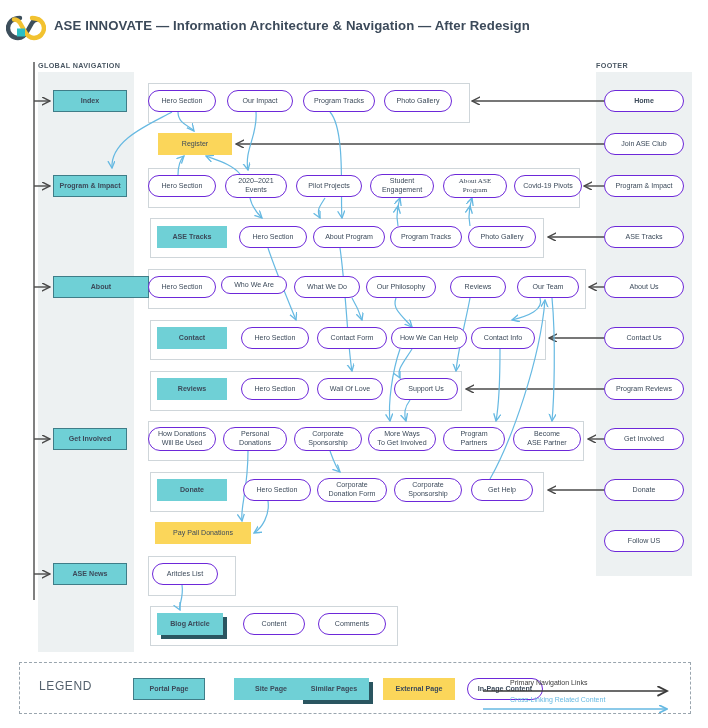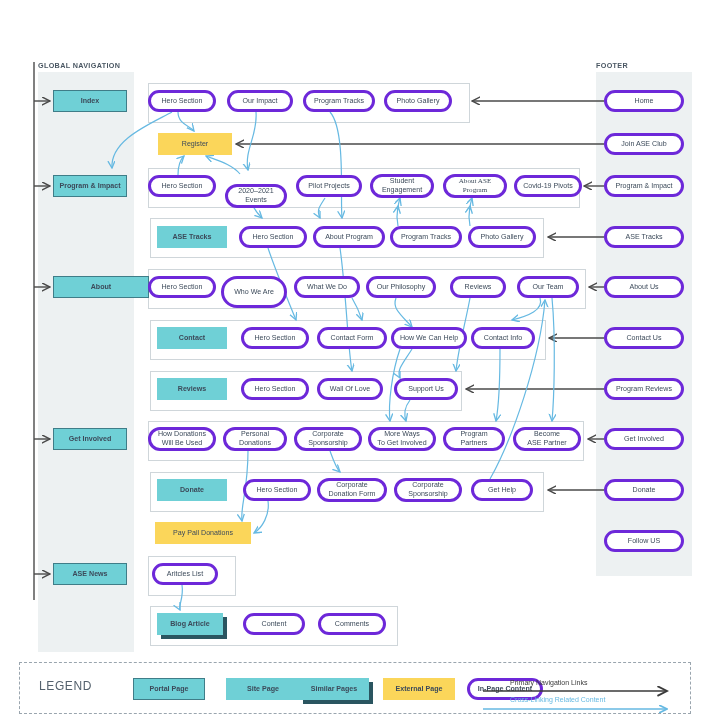--- a/index.html
+++ b/index.html
@@ -89,21 +89,21 @@
   }
   
   .n-external {
     background: #fbd65a;
     border: none;
     font-weight: normal;
   }
   
   .n-pill {
     background: #ffffff;
-    border: 3px solid #6d28d9;
+    border: 1px solid #6d28d9;
     border-radius: 999px;
   }
 
   
   #links {
     position: absolute; left: 0; top: 0;
     width: 708px; height: 728px;
     pointer-events: none;
   }
 
@@ -130,20 +130,28 @@
     position: absolute;
     font-size: 7px;
     white-space: nowrap;
   }
 </style>
 </head>
 <body>
 
 <div id="stage">
 
+  <div id="header">
+    <svg id="logo" viewBox="0 0 40 28">
+      <path d="M14 4 C6 4 2 9 2 14 C2 19 6 24 12 24 C17 24 20 20 22 16 L26 9 C27.5 6.5 30 5.5 32 5.5" fill="none" stroke="#3d4f5c" stroke-width="4.4" stroke-linecap="round"></path>
+      <path d="M26 4 C34 4 38 9 38 14 C38 19 34 24 28 24 C23 24 20 20 18 16 L14 9 C12.5 6.5 10 5.5 8 5.5" fill="none" stroke="#f2c230" stroke-width="4.4" stroke-linecap="round"></path>
+      <rect x="11" y="14.5" width="8" height="8" fill="#2bbfc4"></rect>
+    </svg>
+    <div id="title">ASE INNOVATE — Information Architecture &amp; Navigation — After Redesign</div>
+  </div>
 
   <div id="bands">
       <div class="band" style="left: 38px; top: 72px; width: 96px; height: 580px;"></div>
       <div class="band-label" style="left: 38px; top: 61px;">GLOBAL NAVIGATION</div>
       <div class="band" style="left: 596px; top: 72px; width: 96px; height: 504px;"></div>
       <div class="band-label" style="left: 596px; top: 61px;">FOOTER</div>
     </div>
 
   <div id="frames">
       <div class="frame" style="left: 148px; top: 83px; width: 322px; height: 40px;"></div>
@@ -218,36 +226,36 @@
 
   <div id="nodes">
       <div class="node n-portal" style="left: 53px; top: 90px; width: 74px; height: 22px;">Index</div>
       <div class="node n-pill" style="left: 148px; top: 90px; width: 68px; height: 22px;">Hero Section</div>
       <div class="node n-pill" style="left: 227px; top: 90px; width: 66px; height: 22px;">Our Impact</div>
       <div class="node n-pill" style="left: 303px; top: 90px; width: 72px; height: 22px;">Program Tracks</div>
       <div class="node n-pill" style="left: 384px; top: 90px; width: 68px; height: 22px;">Photo Gallery</div>
       <div class="node n-external" style="left: 158px; top: 133px; width: 74px; height: 22px;">Register</div>
       <div class="node n-portal" style="left: 53px; top: 175px; width: 74px; height: 22px;">Program &amp; Impact</div>
       <div class="node n-pill" style="left: 148px; top: 175px; width: 68px; height: 22px;">Hero Section</div>
-      <div class="node n-pill" style="left: 225px; top: 184px; width: 62px; height: 24px;">2020–2021
+      <div class="node n-pill" style="left: 225px; top: 174px; width: 62px; height: 24px;">2020–2021
 Events</div>
       <div class="node n-pill" style="left: 296px; top: 175px; width: 66px; height: 22px;">Pilot Projects</div>
       <div class="node n-pill" style="left: 370px; top: 174px; width: 64px; height: 24px;">Student
 Engagement</div>
       <div class="node n-pill" style="left: 443px; top: 174px; width: 64px; height: 24px; font-family: Liberation Serif, serif;">About ASE
 Program</div>
       <div class="node n-pill" style="left: 514px; top: 175px; width: 68px; height: 22px;">Covid-19 Pivots</div>
       <div class="node n-site" style="left: 157px; top: 226px; width: 70px; height: 22px;">ASE Tracks</div>
       <div class="node n-pill" style="left: 239px; top: 226px; width: 68px; height: 22px;">Hero Section</div>
       <div class="node n-pill" style="left: 313px; top: 226px; width: 72px; height: 22px; text-align: center;">About Program</div>
       <div class="node n-pill" style="left: 390px; top: 226px; width: 72px; height: 22px;">Program Tracks</div>
       <div class="node n-pill" style="left: 468px; top: 226px; width: 68px; height: 22px;">Photo Gallery</div>
       <div class="node n-portal" style="left: 53px; top: 276px; width: 96px; height: 22px;">About</div>
       <div class="node n-pill" style="left: 148px; top: 276px; width: 68px; height: 22px;">Hero Section</div>
-      <div class="node n-pill" style="left: 221px; top: 276px; width: 66px; height: 32px;">Who We Are</div>
+      <div class="node n-pill" style="left: 221px; top: 276px; width: 66px; height: 18px;">Who We Are</div>
       <div class="node n-pill" style="left: 294px; top: 276px; width: 66px; height: 22px;">What We Do</div>
       <div class="node n-pill" style="left: 366px; top: 276px; width: 70px; height: 22px;">Our Philosophy</div>
       <div class="node n-pill" style="left: 450px; top: 276px; width: 56px; height: 22px;">Reviews</div>
       <div class="node n-pill" style="left: 517px; top: 276px; width: 62px; height: 22px;">Our Team</div>
       <div class="node n-site" style="left: 157px; top: 327px; width: 70px; height: 22px;">Contact</div>
       <div class="node n-pill" style="left: 241px; top: 327px; width: 68px; height: 22px;">Hero Section</div>
       <div class="node n-pill" style="left: 317px; top: 327px; width: 70px; height: 22px;">Contact Form</div>
       <div class="node n-pill" style="left: 391px; top: 327px; width: 76px; height: 22px;">How We Can Help</div>
       <div class="node n-pill" style="left: 471px; top: 327px; width: 64px; height: 22px;">Contact Info</div>
       <div class="node n-site" style="left: 157px; top: 378px; width: 70px; height: 22px;">Reviews</div>
@@ -273,37 +281,37 @@
 Donation Form</div>
       <div class="node n-pill" style="left: 394px; top: 478px; width: 68px; height: 24px;">Corporate
 Sponsorship</div>
       <div class="node n-pill" style="left: 471px; top: 479px; width: 62px; height: 22px;">Get Help</div>
       <div class="node n-external" style="left: 155px; top: 522px; width: 96px; height: 22px;">Pay Pall Donations</div>
       <div class="node n-portal" style="left: 53px; top: 563px; width: 74px; height: 22px;">ASE News</div>
       <div class="node n-pill" style="left: 152px; top: 563px; width: 66px; height: 22px;">Aritcles List</div>
       <div class="node n-similar" style="left: 157px; top: 613px; width: 66px; height: 22px;">Blog Article</div>
       <div class="node n-pill" style="left: 243px; top: 613px; width: 62px; height: 22px;">Content</div>
       <div class="node n-pill" style="left: 318px; top: 613px; width: 68px; height: 22px;">Comments</div>
-      <div class="node n-pill" style="left: 604px; top: 90px; width: 80px; height: 22px;">Home</div>
+      <div class="node n-pill" style="left: 604px; top: 90px; width: 80px; height: 22px; font-weight: bold;">Home</div>
       <div class="node n-pill" style="left: 604px; top: 133px; width: 80px; height: 22px;">Join ASE Club</div>
       <div class="node n-pill" style="left: 604px; top: 175px; width: 80px; height: 22px;">Program &amp; Impact</div>
       <div class="node n-pill" style="left: 604px; top: 226px; width: 80px; height: 22px;">ASE Tracks</div>
       <div class="node n-pill" style="left: 604px; top: 276px; width: 80px; height: 22px;">About Us</div>
       <div class="node n-pill" style="left: 604px; top: 327px; width: 80px; height: 22px;">Contact Us</div>
       <div class="node n-pill" style="left: 604px; top: 378px; width: 80px; height: 22px;">Program Reviews</div>
       <div class="node n-pill" style="left: 604px; top: 428px; width: 80px; height: 22px;">Get Involved</div>
       <div class="node n-pill" style="left: 604px; top: 479px; width: 80px; height: 22px;">Donate</div>
       <div class="node n-pill" style="left: 604px; top: 530px; width: 80px; height: 22px;">Follow US</div>
     </div>
 
   <div id="legend">
     <div id="legend-title">LEGEND</div>
     <div id="legend-chips">
         <div class="lg-chip n-portal" style="left: 113px; width: 72px;">Portal Page</div>
-        <div class="lg-chip n-site" style="left: 206px; width: 74px;">Site Page</div>
+        <div class="lg-chip n-site" style="left: 214px; width: 74px;">Site Page</div>
         <div class="lg-chip n-similar" style="left: 279px; width: 70px;">Similar Pages</div>
         <div class="lg-chip n-external" style="left: 363px; width: 72px; text-align: center;">External Page</div>
         <div class="lg-chip n-pill" style="left: 447px; width: 76px;">In-Page Content</div>
       </div>
     <svg id="legend-arrows" style="position:absolute;left:455px;top:4px;width:205px;height:46px">
       <defs>
         <marker id="lg-dark" markerWidth="7" markerHeight="7" refX="6" refY="3" orient="auto">
           <path d="M0,0 L6,3 L0,6" fill="none" stroke="#3a3a3a" stroke-width="1.2"></path>
         </marker>
         <marker id="lg-blue" markerWidth="7" markerHeight="7" refX="6" refY="3" orient="auto">

